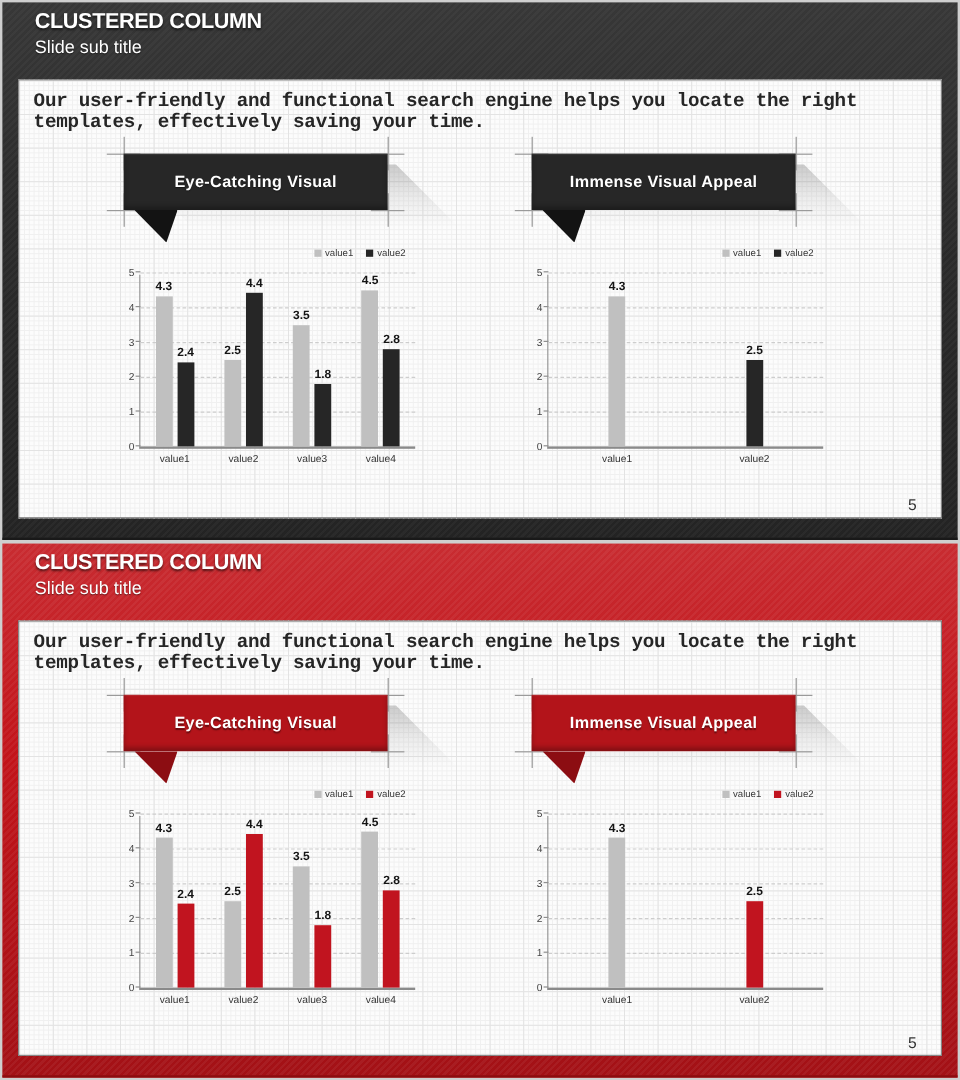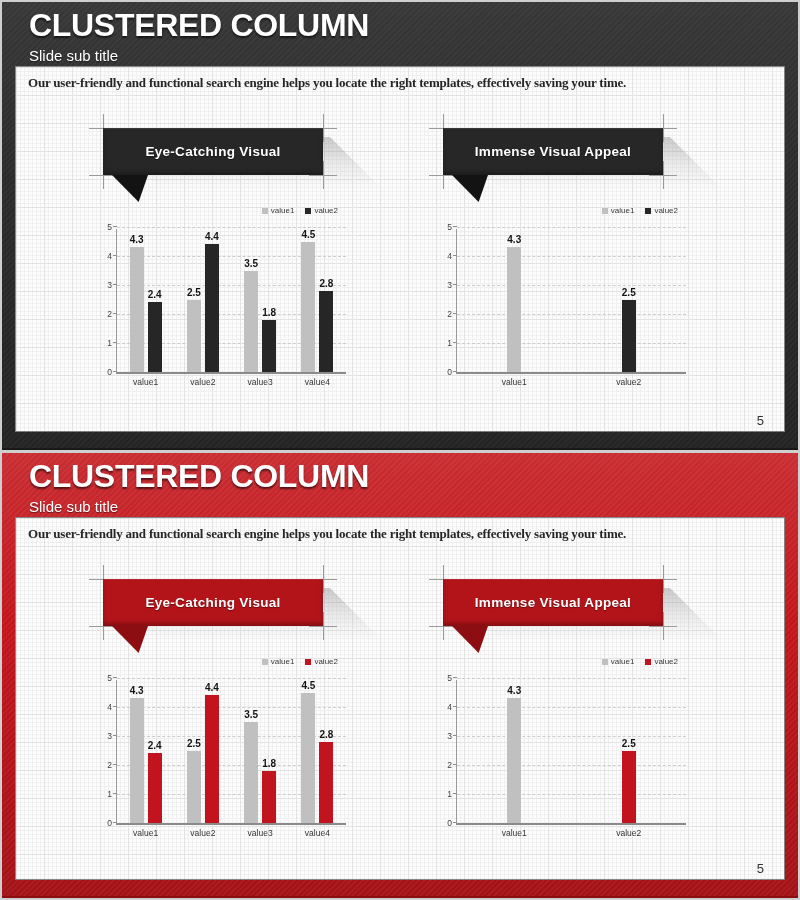--- a/index.html
+++ b/index.html
@@ -10,36 +10,36 @@
   #slide-0 { top:2px; height:448px; border-bottom:2px solid #191919; }
   #slide-1 { top:453px; height:445px; border-bottom:2px solid #8a0d10; }
   .theme-dark { background-image:
       repeating-linear-gradient(135deg, rgba(255,255,255,.03) 0 2px, rgba(0,0,0,0) 2px 4px),
       linear-gradient(180deg, rgba(255,255,255,.06), rgba(0,0,0,0) 40%, rgba(0,0,0,.18)); }
   .theme-red { background-image:
       repeating-linear-gradient(135deg, rgba(255,255,255,.05) 0 2px, rgba(0,0,0,0) 2px 4px),
       linear-gradient(180deg, rgba(255,255,255,.10), rgba(0,0,0,0) 40%, rgba(0,0,0,.16)); }
 
   .slide-header { position:absolute; left:27px; top:5px; color:#fff; z-index:2; }
-  .slide-title { font-size:32px; font-weight:bold; letter-spacing:-0.3px;
+  .slide-title { font-size:18px; font-weight:bold; letter-spacing:-0.3px;
                  text-shadow:0 2px 2px rgba(0,0,0,.6); }
   .slide-subtitle { font-size:15px; margin-top:3px; text-shadow:0 1px 1px rgba(0,0,0,.5); }
 
   .panel { position:absolute; left:13px; right:13px; top:64px; bottom:16px;
     background-color:#fcfcfc;
     background-image:
       linear-gradient(to right,#e3e3e3 1px,transparent 1px),
       linear-gradient(to bottom,#e3e3e3 1px,transparent 1px),
       linear-gradient(to right,#f0f0f0 1px,transparent 1px),
       linear-gradient(to bottom,#f0f0f0 1px,transparent 1px);
     background-size:28px 28px,28px 28px,4px 4px,4px 4px;
     border:1px solid rgba(0,0,0,.45); }
 
   .description { position:absolute; top:8px; left:12px; right:12px;
-    font-family:Liberation Serif, serif; font-size:13px; font-weight:bold;
+    font-family:Liberation Mono, monospace; font-size:16px; font-weight:bold;
     letter-spacing:-0.2px; color:#262626; }
 
   
   .banner { position:absolute; width:220px; height:47px; z-index:3; }
   .banner-left  { left:87px;  top:61px; }
   .banner-right { left:427px; top:61px; }
   .banner-rect { position:absolute; inset:0; background:var(--banner,#282828);
     display:flex; align-items:center; justify-content:center; z-index:2;
     box-shadow: inset 0 -3px 4px rgba(0,0,0,.28), inset 0 1px 1px rgba(255,255,255,.10); }
   .banner-rect span { color:#fff; font-weight:bold; font-size:13.5px;

